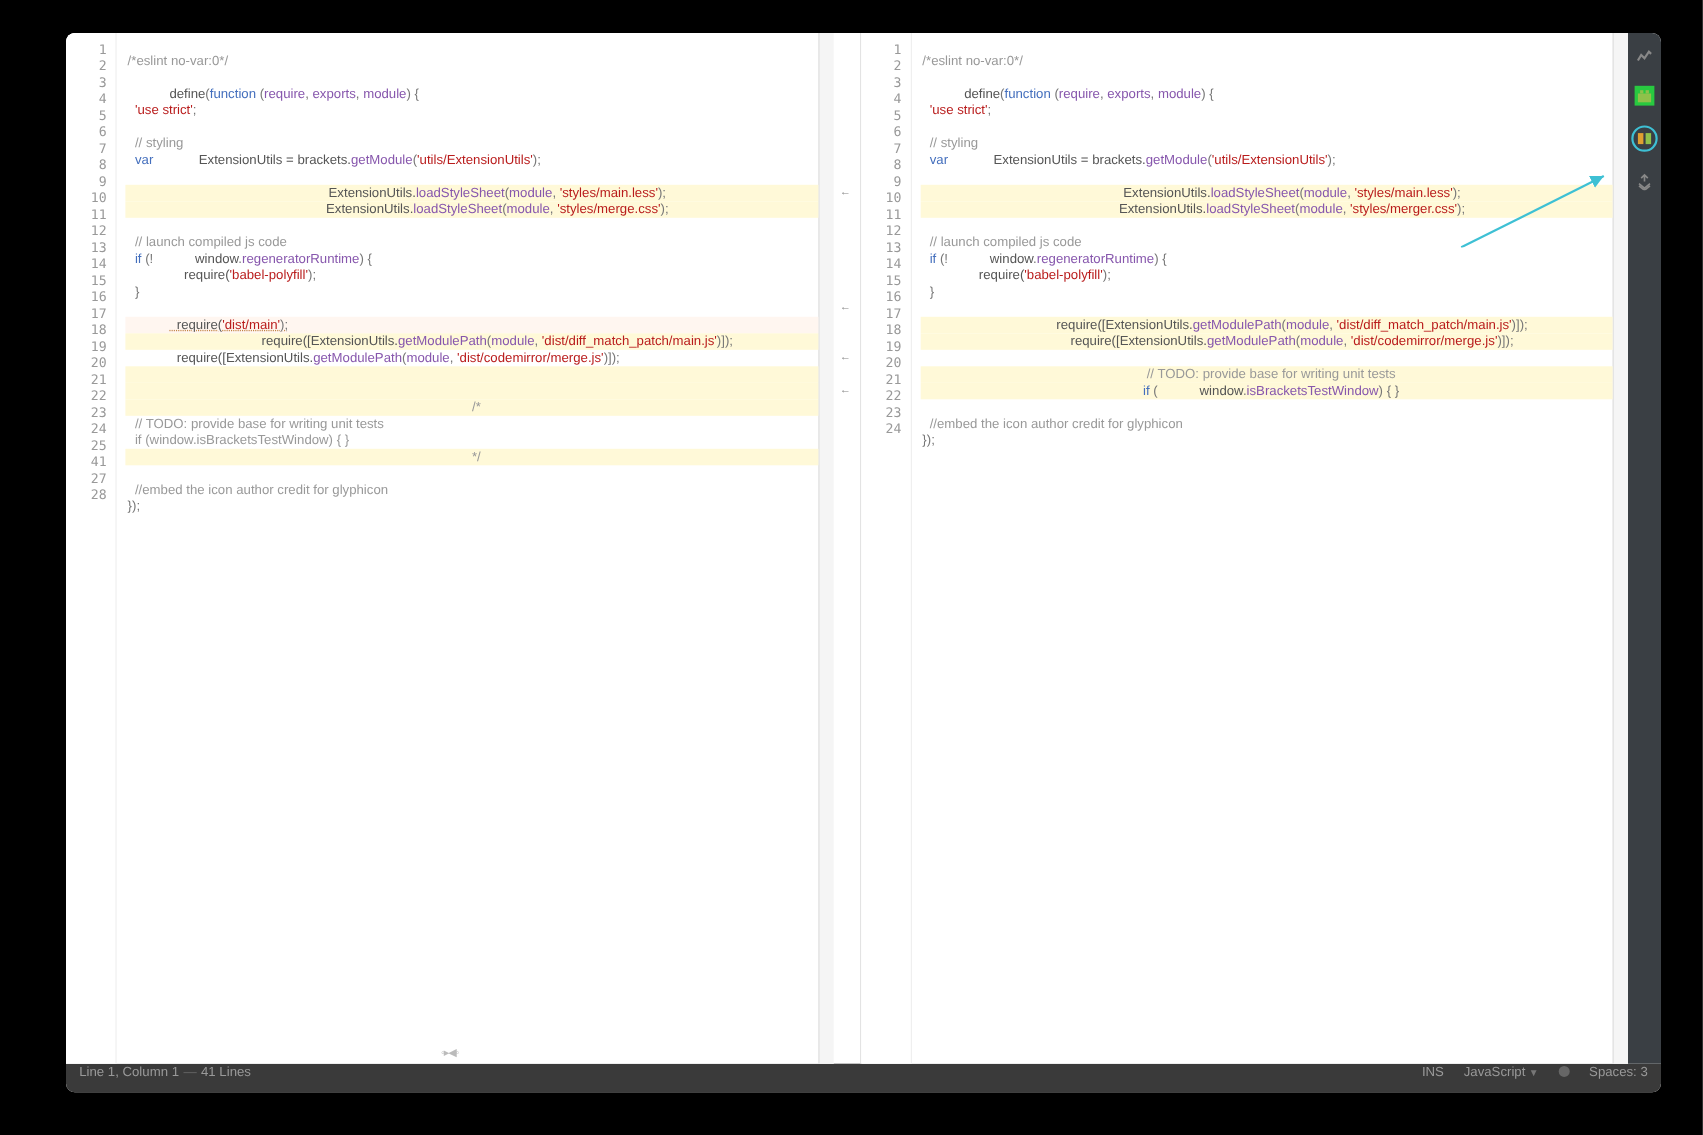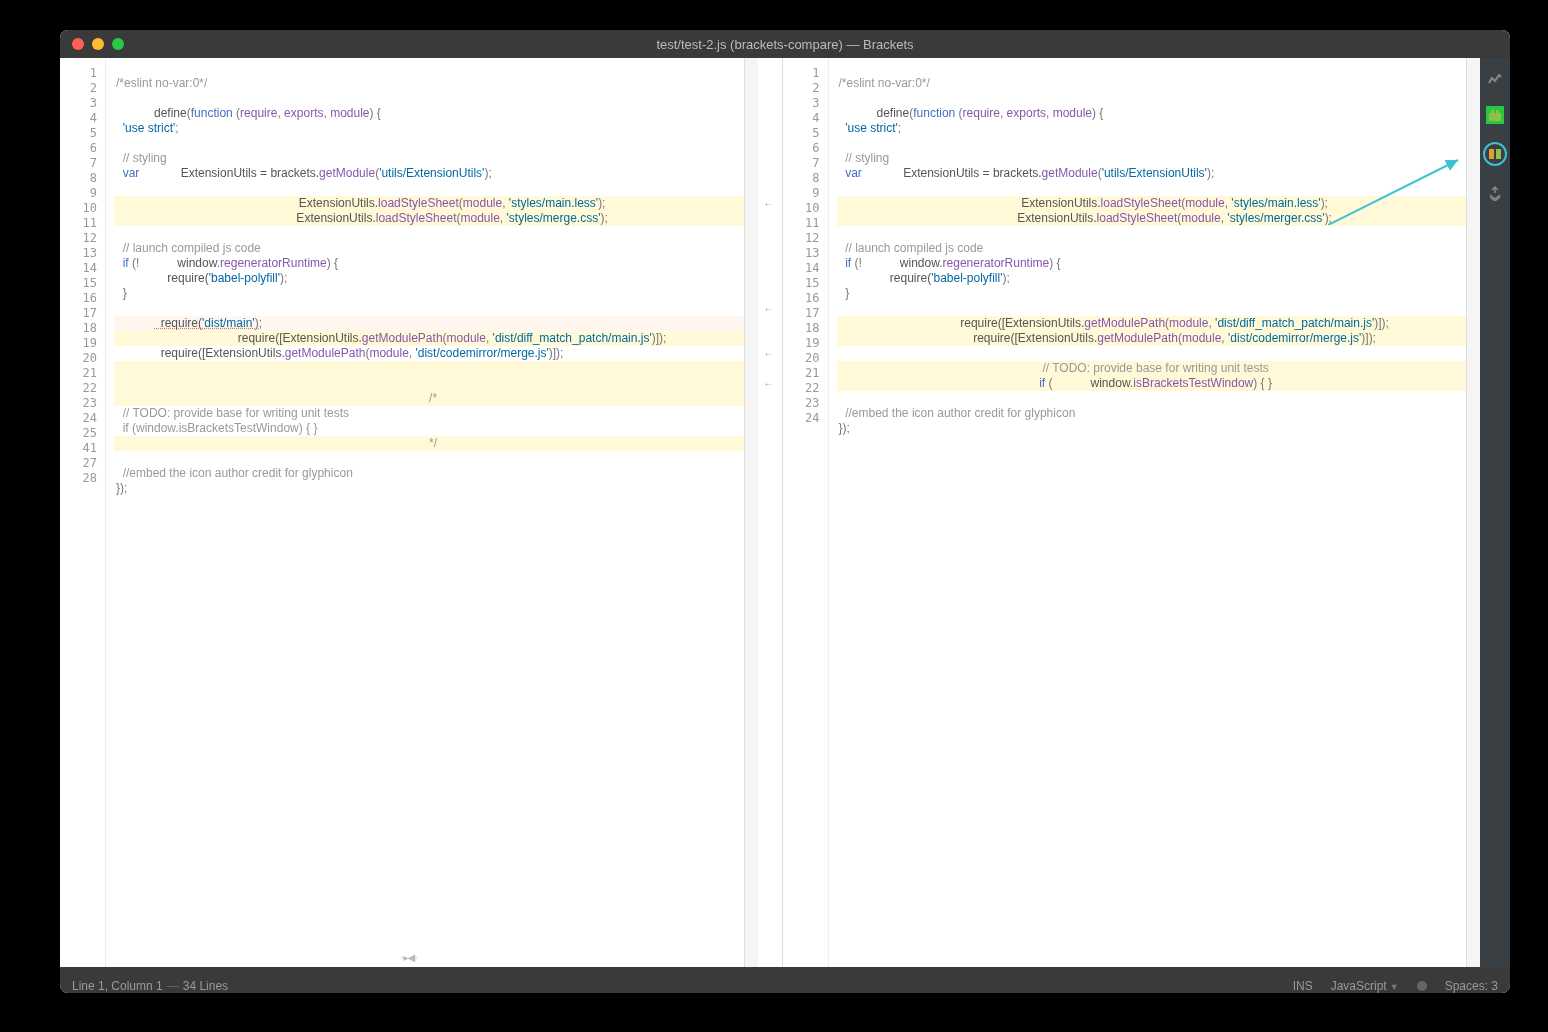--- a/index.html
+++ b/index.html
@@ -98,21 +98,21 @@
   color: #555;
   position: relative;
 }
 .ln { height: 15px; }
 .codeline { height: 15px; position: relative; padding-left: 2px; }
 .hl-change { background: #fff9d8; text-align: center; }
 .hl-delete { background: #fff6f0; text-decoration-line: underline; text-decoration-style: dotted; text-decoration-color: #c08040; }
 .c-comment { color: #999; }
 .c-keyword { color: #446fbd; }
 .c-def { color: #8757ad; }
-.c-str { color: #0369a1; }
+.c-str { color: #b91c1c; }
 .c-op { color: #777; }
 .c-var { color: #555; margin-left: 38px; }
 .merge-markers {
   width: 24px;
   position: relative;
 }
 .merge-arrow {
   position: absolute;
   left: 6px;
   color: #888;
@@ -160,46 +160,38 @@
   right: 42px;
   top: 125px;
   width: 140px;
   height: 70px;
   pointer-events: none;
 }
 .statusbar {
   height: 26px;
   background: #3a3a3a;
   display: flex;
-  align-items: flex-end;
+  align-items: flex-start;
   color: #999;
   font-size: 12px;
   padding: 0 12px;
   flex-shrink: 0;
 }
 .status-left { display: flex; gap: 4px; }
 .status-right { margin-left: auto; display: flex; align-items: center; gap: 18px; }
 .status-item { cursor: pointer; }
 .status-sep { color: #666; }
 .chev { font-size: 9px; margin-left: 3px; color: #777; }
 .dot-ind { width: 10px; height: 10px; border-radius: 50%; background: #666; }
 </style>
 </head>
 <body>
 
 <div class="window">
 
-  <div class="titlebar">
-    <div class="traffic-lights">
-      <div class="light red"></div>
-      <div class="light yellow"></div>
-      <div class="light green"></div>
-    </div>
-    <div class="title">test/test-2.js (brackets-compare) — Brackets</div>
-  </div>
 
   <div class="body-area">
 
     <div class="panes">
 
       <div class="pane">
         <div class="gutter" id="gutter-left">
             <div class="ln">1</div>
             <div class="ln">2</div>
             <div class="ln">3</div>
@@ -301,21 +293,21 @@
           </svg>
       </div>
     </div>
 
   </div>
 
   <div class="statusbar">
     <div class="status-left">
       <span class="status-item">Line 1, Column 1</span>
       <span class="status-sep"> — </span>
-      <span class="status-item">34 Lines</span>
+      <span class="status-item">41 Lines</span>
     </div>
     <div class="status-right">
       <span class="status-item">INS</span>
       <span class="status-item"><span>JavaScript</span><span class="chev">▼</span></span>
       <span class="dot-ind"></span>
       <span class="status-item">Spaces: 3</span>
     </div>
   </div>
 
   <svg class="arrow-annotation" viewBox="0 0 140 70">

